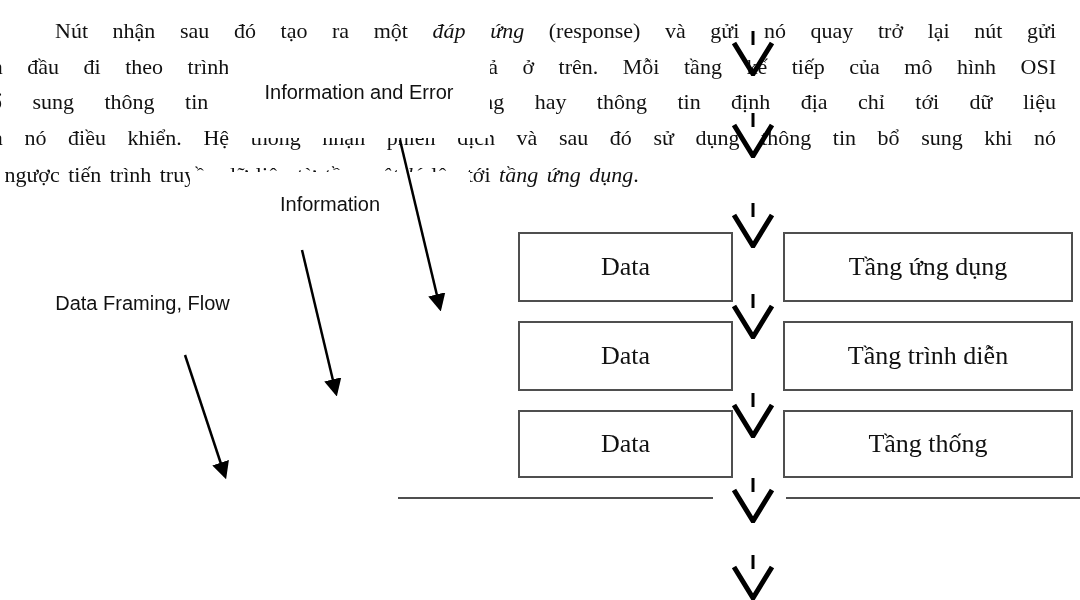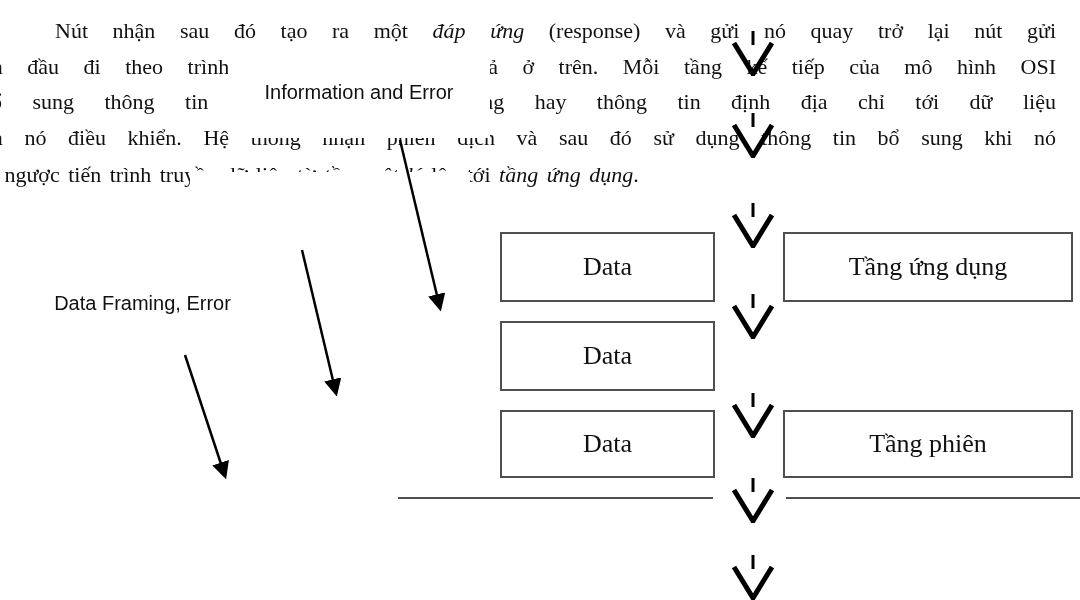--- a/index.html
+++ b/index.html
@@ -19,21 +19,21 @@
            justify-content:center;align-items:center;text-align:center;
            font-family:"Liberation Sans","DejaVu Sans",sans-serif;font-size:20px;line-height:26px;color:#111;}
   .c1{left:228px;top:45px;width:262px;height:93px;}
   .c2{left:190px;top:172px;width:280px;height:63px;}
   .c3{left:25px;top:253px;width:235px;height:99px;}
   
   .callout-arrows{position:absolute;left:0;top:0;width:1080px;height:600px;z-index:3;pointer-events:none;}
   
   .box{position:absolute;border:2px solid #4f4f4f;background:#fff;display:flex;align-items:center;
        justify-content:center;font-size:26px;color:#111;z-index:2;box-sizing:border-box;}
-  .db{left:500px;width:215px;}
+  .db{left:518px;width:215px;}
   .lb{left:783px;width:290px;}
   .r1{top:232px;height:70px;}
   .r2{top:321px;height:70px;}
   .r3{top:410px;height:68px;}
   
   .rule{position:absolute;height:2px;background:#4f4f4f;z-index:2;}
   .rule-left{left:398px;top:497px;width:315px;}
   .rule-right{left:786px;top:497px;width:294px;}
   
   .darrow{position:absolute;left:731px;width:44px;height:46px;z-index:4;}
@@ -50,42 +50,44 @@
     <div class="pline l2">ban đầu đi theo trình tự ngược với mô tả ở trên. Mỗi tầng kế tiếp của mô hình OSI</div>
     <div class="pline l3">bổ sung thông tin điều khiển, định dạng hay thông tin định địa chỉ tới dữ liệu</div>
     <div class="pline l4">mà nó điều khiển. Hệ thống nhận phiên dịch và sau đó sử dụng thông tin bổ sung khi nó</div>
     <div class="pline l5"><span>theo ngược tiến trình truyền dữ liệu từ </span><span class="em">tầng vật lý</span><span> lên tới </span><span class="em">tầng ứng dụng</span><span>.</span></div>
   </div>
 
   <div class="callout c1">
     <div>Information and Error</div>
   </div>
   <div class="callout c2">
+    <div>Information</div>
   </div>
   <div class="callout c3">
-    <div>Data Framing, Error</div>
+    <div>Data Framing, Flow</div>
   </div>
 
   <svg class="callout-arrows" viewBox="0 0 1080 600">
     <defs>
       <marker id="ah" viewBox="0 0 10 10" refX="8" refY="5" markerWidth="7" markerHeight="7" orient="auto-start-reverse">
         <path d="M0,0 L10,5 L0,10 z" fill="#000"></path>
       </marker>
     </defs>
     <line x1="400" y1="140" x2="440" y2="308" stroke="#000" stroke-width="2.5" marker-end="url(#ah)"></line>
     <line x1="302" y1="250" x2="336" y2="393" stroke="#000" stroke-width="2.5" marker-end="url(#ah)"></line>
     <line x1="185" y1="355" x2="225" y2="476" stroke="#000" stroke-width="2.5" marker-end="url(#ah)"></line>
   </svg>
 
   <div class="box db r1">Data</div>
   <div class="box db r2">Data</div>
   <div class="box db r3">Data</div>
 
   <div class="box lb r1">Tầng ứng dụng</div>
-  <div class="box lb r3">Tầng phiên</div>
+  <div class="box lb r2">Tầng trình diễn</div>
+  <div class="box lb r3">Tầng thống</div>
 
   <div class="rule rule-left"></div>
   <div class="rule rule-right"></div>
 
   <svg class="darrow a1" viewBox="0 0 44 46">
       <line x1="22" y1="1" x2="22" y2="15" stroke="#000" stroke-width="3"></line>
       <polyline points="3,13 22,44 41,13" fill="none" stroke="#000" stroke-width="5"></polyline>
     </svg>
   <svg class="darrow a2" viewBox="0 0 44 46">
       <line x1="22" y1="1" x2="22" y2="15" stroke="#000" stroke-width="3"></line>

